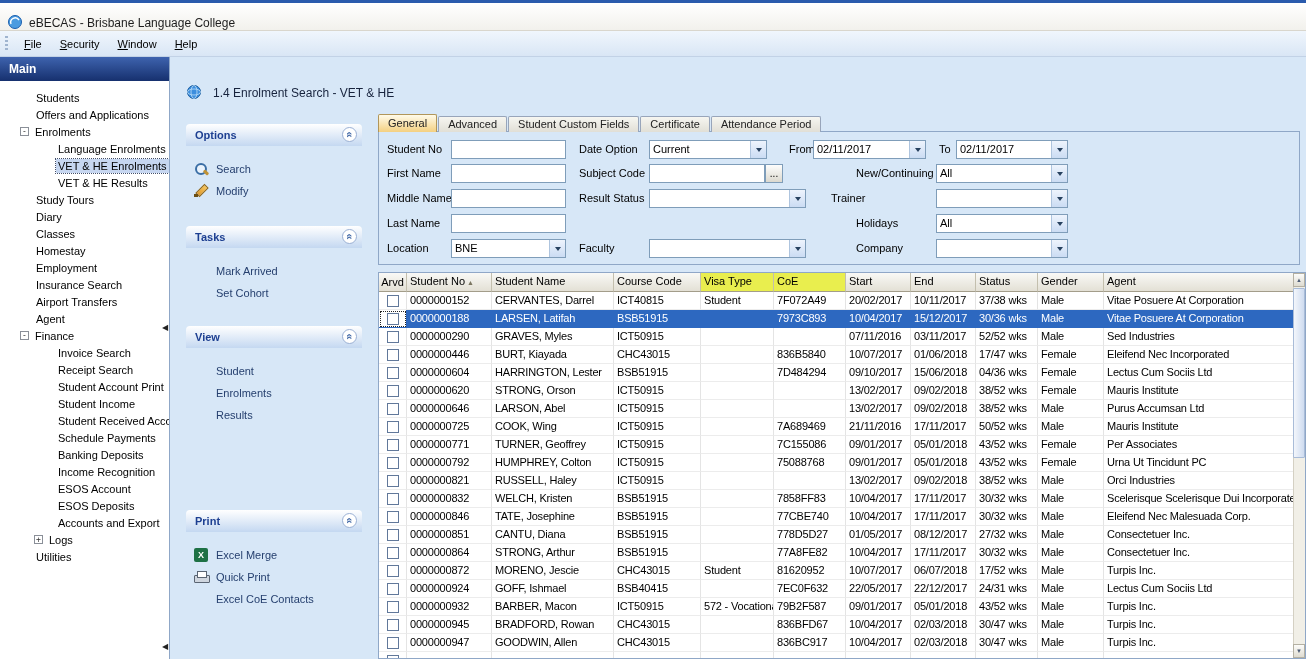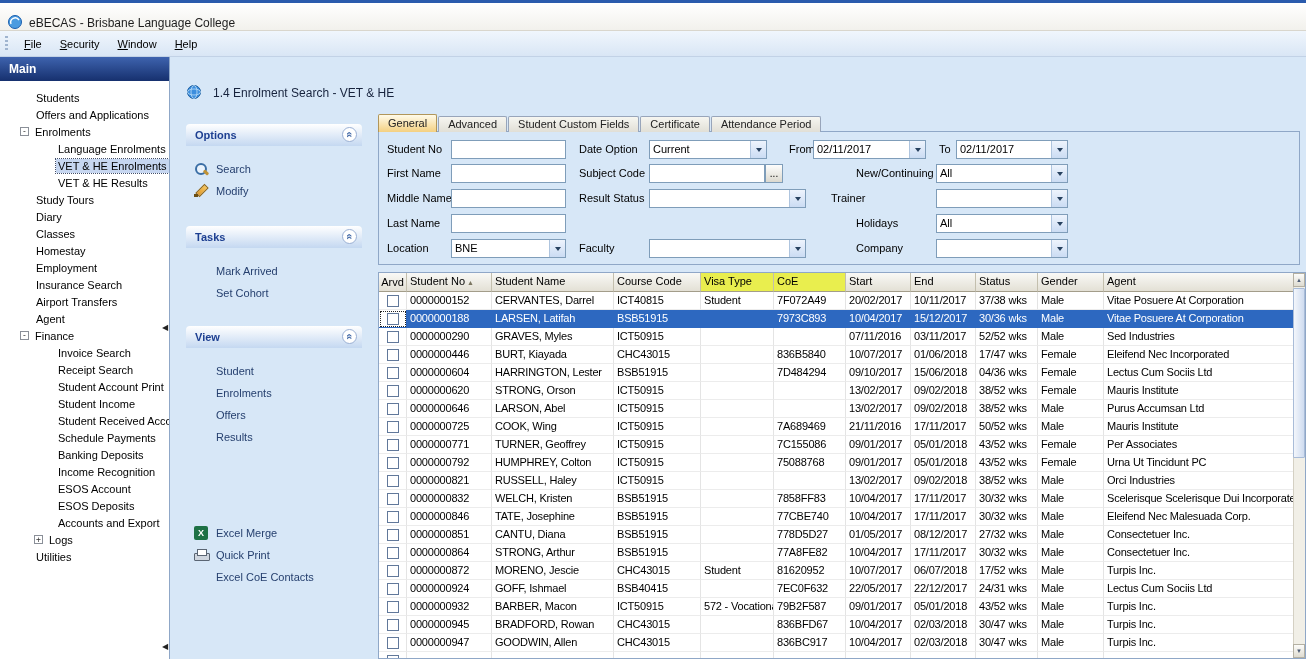--- a/index.html
+++ b/index.html
@@ -287,31 +287,33 @@
         <div class="group-item">
             <span class="item-icon"></span>
             <span>Student</span>
           </div>
           <div class="group-item">
             <span class="item-icon"></span>
             <span>Enrolments</span>
           </div>
           <div class="group-item">
             <span class="item-icon"></span>
-            <span>Offers</span>
-          </div>
-          <div class="group-item">
-            <span class="item-icon"></span>
             <span>Results</span>
           </div>
       </div>
     </div>
 
 
     <div class="group g-print">
+      <div class="group-header">
+        <span>Print</span>
+        <span class="chev chev-up">
+            <i></i>
+          </span>
+      </div>
       <div class="group-items">
         <div class="group-item ic-excel">
             <span class="item-icon"></span>
             <span>Excel Merge</span>
           </div>
           <div class="group-item ic-print">
             <span class="item-icon"></span>
             <span>Quick Print</span>
           </div>
           <div class="group-item">

